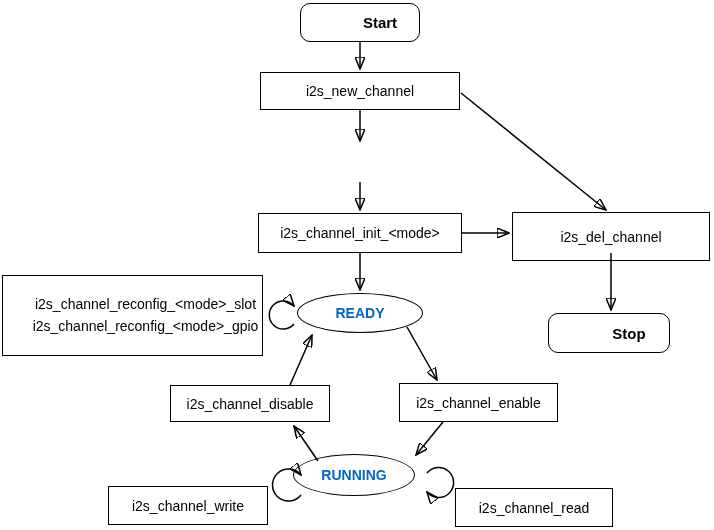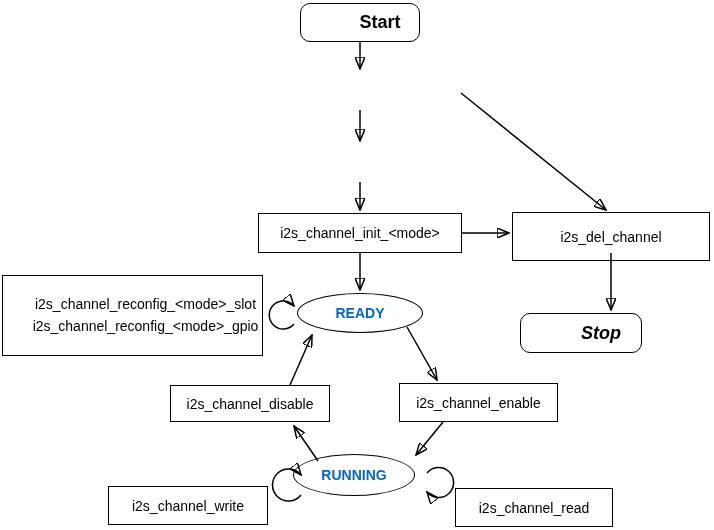--- a/index.html
+++ b/index.html
@@ -20,21 +20,21 @@
     align-items: center;
     justify-content: center;
     text-align: center;
     font-size: 14px;
     color: #000;
     white-space: nowrap;
   }
   .terminal {
     border-radius: 10px;
     font-weight: bold;
-    font-size: 18px;
+    font-size: 15px;
     padding-left: 40px;
   }
   .state {
     border-radius: 50%;
     font-weight: bold;
     color: var(--state-blue, #0066CC);
   }
   .multi {
     flex-direction: column;
     line-height: 1.55;
@@ -55,31 +55,34 @@
 </style>
 </head>
 <body>
 
 <div id="stage">
 
   <div class="node terminal" style="left:300px; top:3px; width:120px; height:39px;">
     <span>Start</span>
   </div>
 
+  <div class="node" style="left:260px; top:72px; width:200px; height:38px;">
+    <span>i2s_new_channel</span>
+  </div>
 
 
   <div class="node" style="left:258px; top:213px; width:204px; height:40px;">
     <span>i2s_channel_init_&lt;mode&gt;</span>
   </div>
 
   <div class="node" style="left:512px; top:212px; width:198px; height:49px;">
     <span>i2s_del_channel</span>
   </div>
 
-  <div class="node terminal" style="left:520px; top:313px; width:122px; height:40px;font-style:italic;">
+  <div class="node terminal" style="left:548px; top:313px; width:122px; height:40px;">
     <span>Stop</span>
   </div>
 
   <div class="node multi" style="left:2px; top:275px; width:261px; height:81px;">
     <span>i2s_channel_reconfig_&lt;mode&gt;_slot</span>
     <span>i2s_channel_reconfig_&lt;mode&gt;_gpio</span>
   </div>
 
   <div class="node state" style="left:297px; top:293px; width:126px; height:40px;">
     <span>READY</span>

